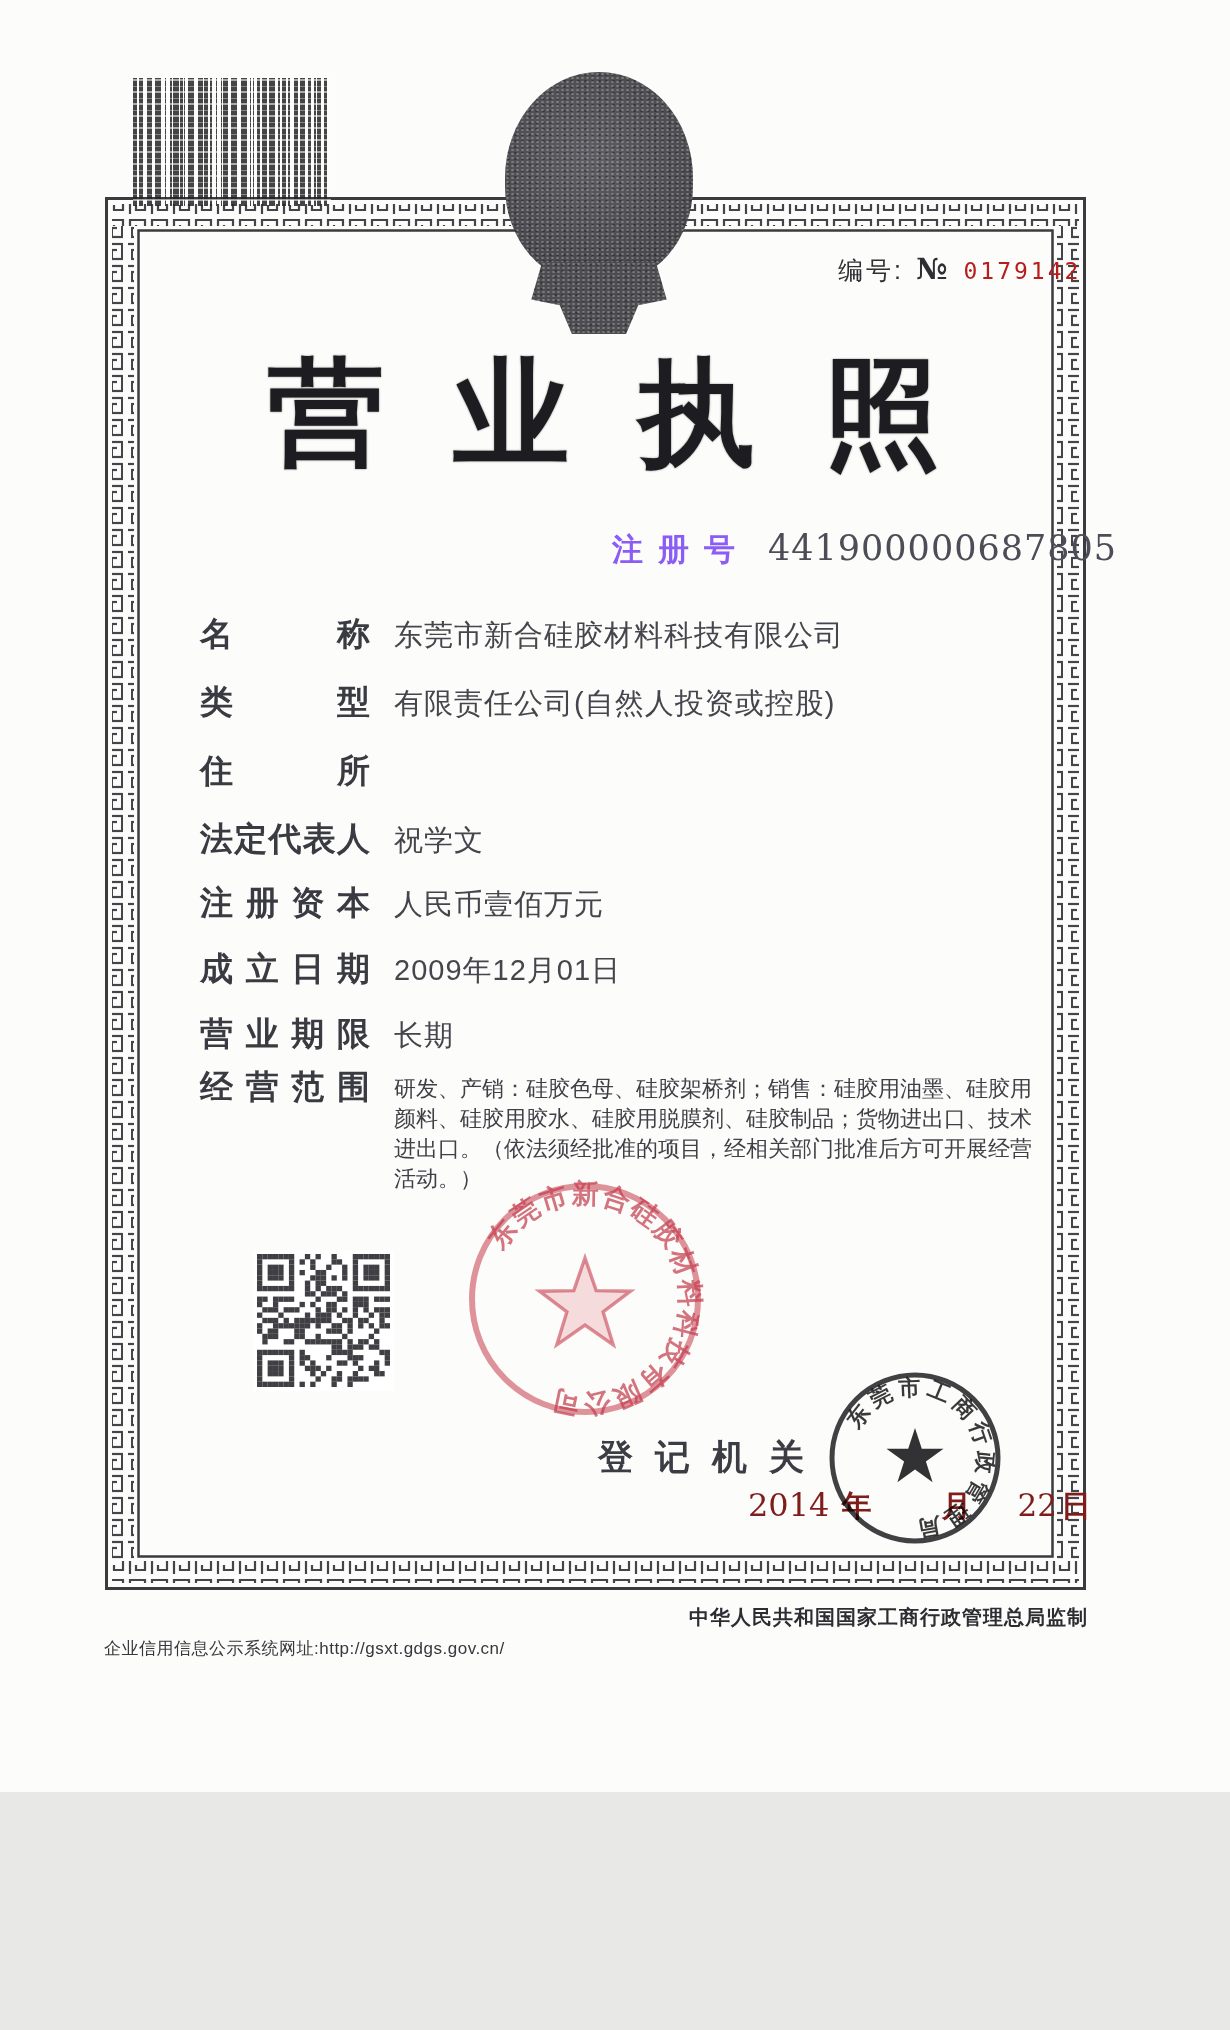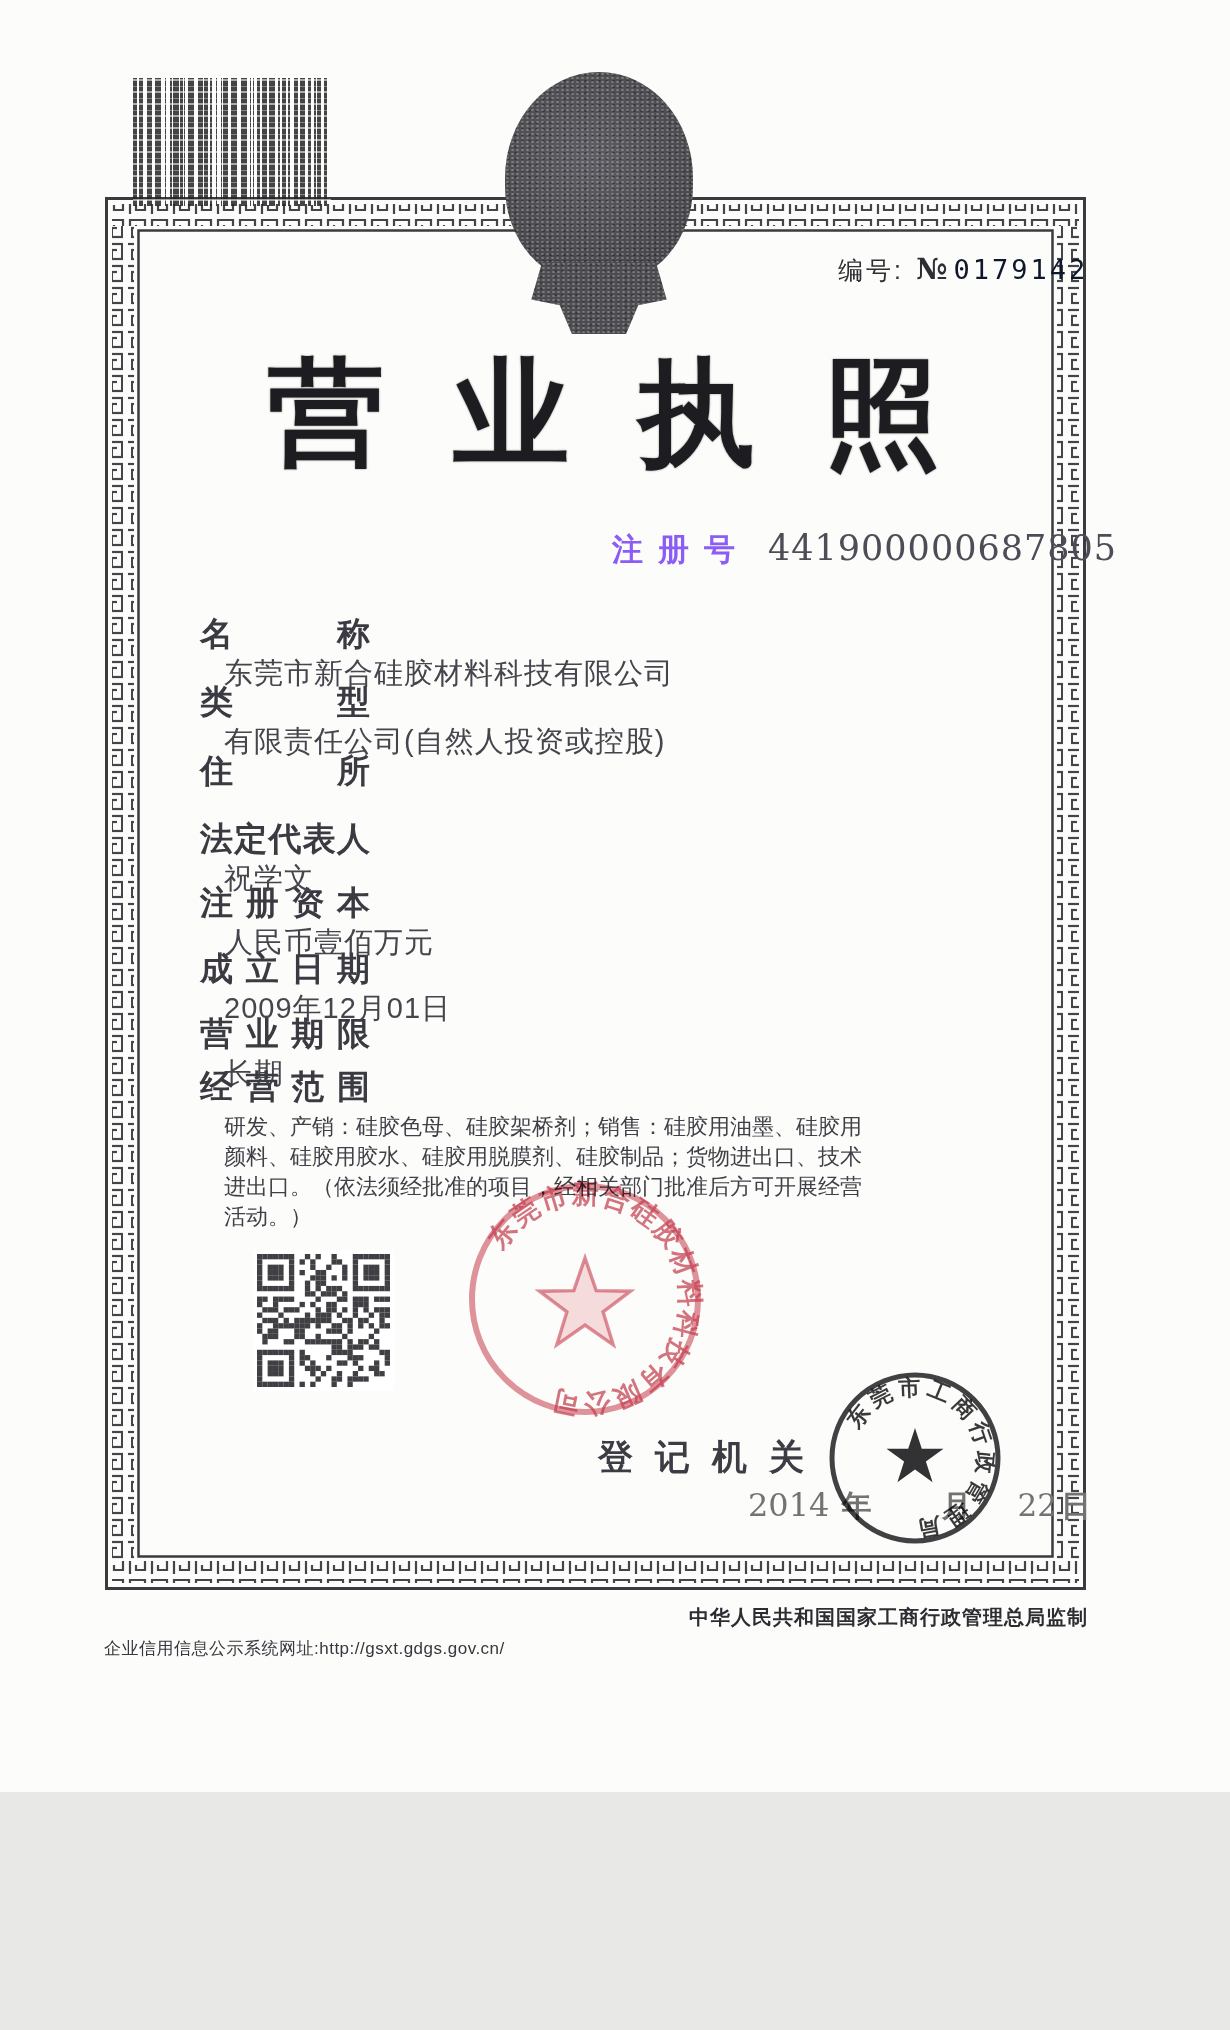--- a/index.html
+++ b/index.html
@@ -24,49 +24,49 @@
      background-image:radial-gradient(rgba(255,255,255,.34) 1px,transparent 1.5px),
                       radial-gradient(rgba(20,20,20,.5) 1px,transparent 1.4px);
      background-size:5px 4px,7px 6px;opacity:.8;}
   .emblem-base{position:absolute;bottom:0;left:14%;width:72%;height:72px;background:#4c4c51;
      clip-path:polygon(8% 0,92% 0,100% 52%,79% 60%,70% 100%,30% 100%,21% 60%,0 52%);}
 
   
   .serial{position:absolute;left:838px;top:252px;z-index:2;display:flex;align-items:baseline;color:#2e2e33;}
   .serial .lbl{font-size:25px;letter-spacing:3px;}
   .serial .no{font-family:"DejaVu Serif","Liberation Serif",serif;font-weight:bold;font-size:29px;margin-left:12px;}
-  .serial .num{font-family:"DejaVu Sans Mono","Liberation Mono",monospace;font-size:27px;letter-spacing:3px;margin-left:6px;color:#0f172a;}
+  .serial .num{font-family:"DejaVu Sans Mono","Liberation Mono",monospace;font-size:23px;letter-spacing:3px;margin-left:16px;color:#b91c1c;}
 
   
   .title{position:absolute;left:268px;top:336px;width:672px;display:flex;justify-content:space-between;
      font-size:116px;font-weight:800;color:#1d1d21;z-index:2;text-shadow:0 0 2px rgba(25,25,25,.55);}
 
   
   .regline{position:absolute;left:612px;top:528px;z-index:2;display:flex;align-items:baseline;}
   .regline .rlabel{font-size:31px;letter-spacing:15px;color:#8b5cf6;font-weight:600;}
   .regline .rnum{font-family:"DejaVu Serif","Liberation Serif",serif;font-size:35px;color:#4d4d58;margin-left:18px;letter-spacing:1px;}
 
   
-  .row{position:absolute;left:200px;display:flex;align-items:flex-start;z-index:2;flex-direction:column;}
+  .row{position:absolute;left:200px;display:flex;align-items:flex-start;z-index:2;}
   .flabel{width:170px;font-size:33px;font-weight:600;color:#3a3a42;
      text-align:justify;text-align-last:justify;line-height:1.15;flex:0 0 auto;}
   .fvalue{margin-left:24px;width:664px;font-size:29px;color:#45454d;letter-spacing:1px;line-height:1.25;padding-top:2px;}
   .fvalue.scope{width:648px;font-size:22px;letter-spacing:0;line-height:30px;color:#3f3f47;padding-top:6px;}
 
   
   .qr{position:absolute;left:253px;top:1250px;width:141px;height:141px;background:#fff;z-index:2;padding:4px;box-sizing:border-box;}
 
   
   .seal{position:absolute;z-index:5;mix-blend-mode:multiply;}
   .red-seal{left:458px;top:1172px;width:254px;height:254px;}
   .black-seal{left:824px;top:1364px;width:182px;height:182px;}
 
   
   .registry{position:absolute;left:598px;top:1434px;z-index:2;font-size:35px;font-weight:600;color:#3c3c44;letter-spacing:22px;}
-  .dateline{position:absolute;left:748px;top:1486px;z-index:2;display:flex;align-items:baseline;color:#737373;font-size:30px;}
+  .dateline{position:absolute;left:748px;top:1486px;z-index:2;display:flex;align-items:baseline;color:#7f1d1d;font-size:30px;}
   .dateline .yr{font-family:"DejaVu Serif","Liberation Serif",serif;font-size:32px;}
   .dateline .u1{margin-left:12px;font-weight:600;}
   .dateline .u2{margin-left:70px;font-weight:600;}
   .dateline .dd{margin-left:46px;font-family:"DejaVu Serif","Liberation Serif",serif;font-size:31px;}
   .dateline .u3{margin-left:4px;font-weight:600;}
 
   
   .footer-left{position:absolute;left:104px;top:1637px;z-index:2;font-size:17px;color:#37373e;letter-spacing:.5px;}
   .footer-right{position:absolute;right:142px;top:1604px;z-index:2;font-size:20px;font-weight:600;color:#2c2c32;letter-spacing:1px;}
 </style>

